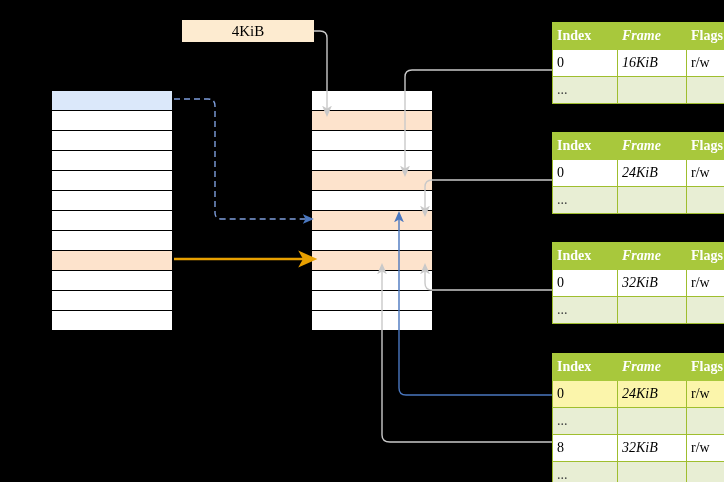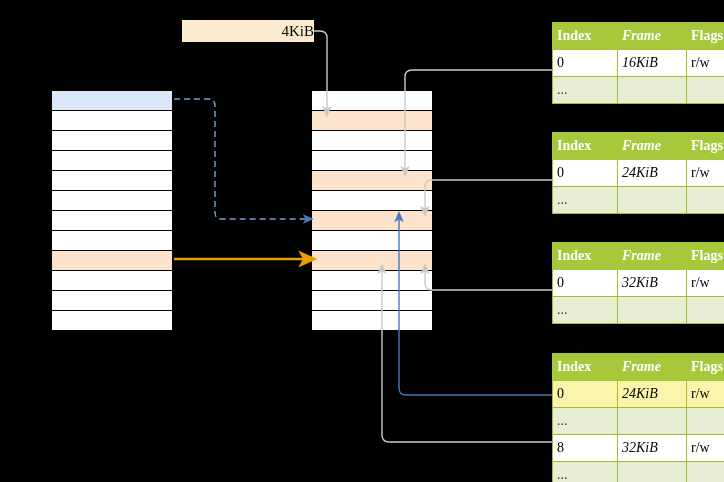--- a/index.html
+++ b/index.html
@@ -7,21 +7,21 @@
        font-family:"Liberation Serif", serif;}
   #canvas{position:absolute;left:0;top:0;width:724px;height:482px;}
 
   
   .abs{position:absolute;box-sizing:border-box;}
 
   
   .size-label{
     background:#fdebd0;border:0;
     width:132px;height:22px;left:182px;top:20px;
-    color:#000;font-size:15px;line-height:22px;text-align:right;
+    color:#000;font-size:15px;line-height:22px;text-align:center;
   }
 
   
   .stack{left:0;top:0;}
   .cell{position:absolute;box-sizing:border-box;
         border:1.4px solid #000;background:#fff;}
   .cell.blue{background:#dbe8fa;}
   .cell.peach{background:#fde3cc;}
 
   

